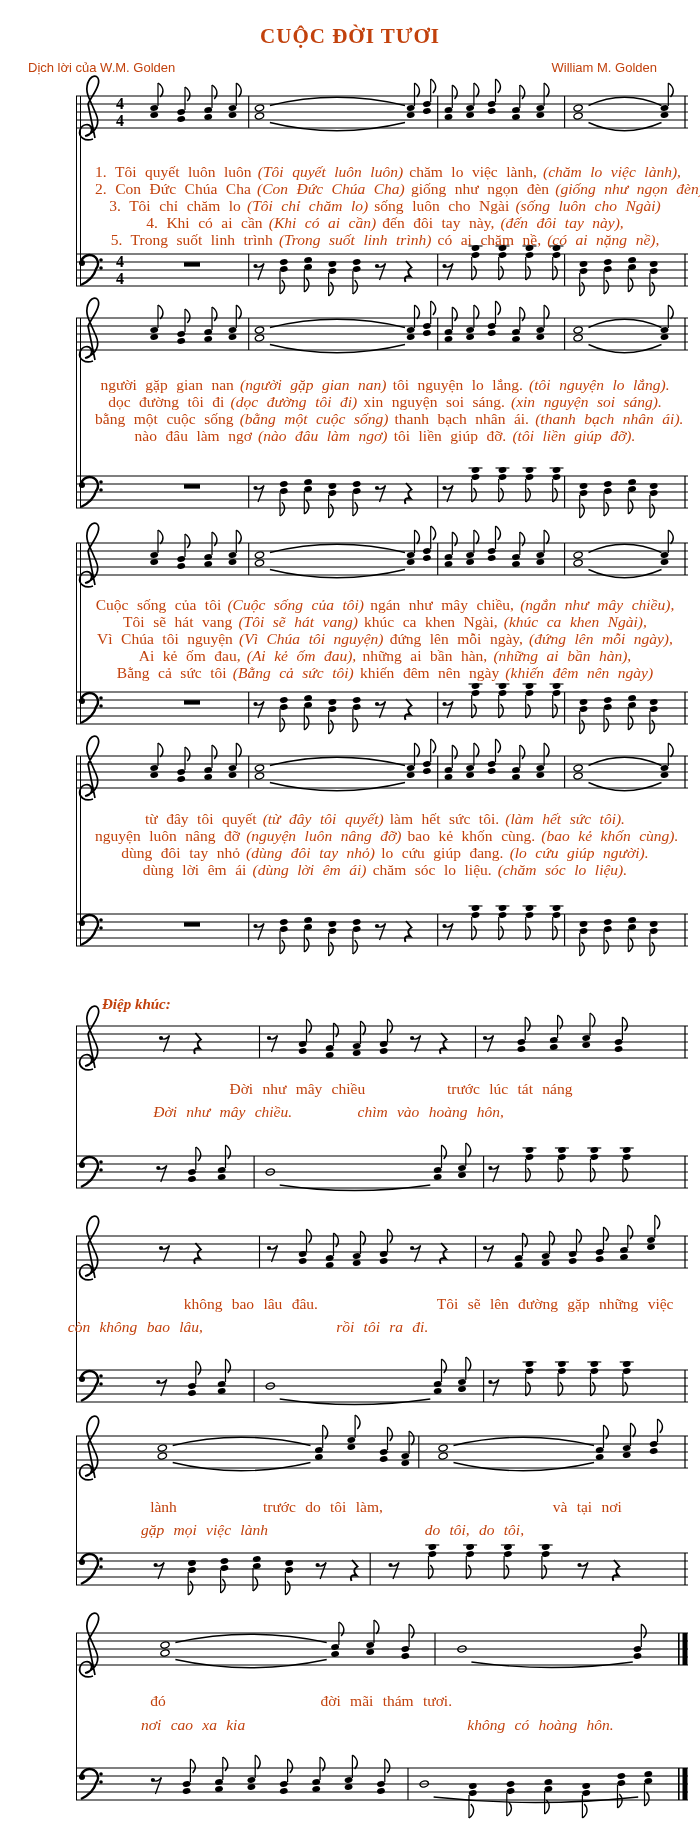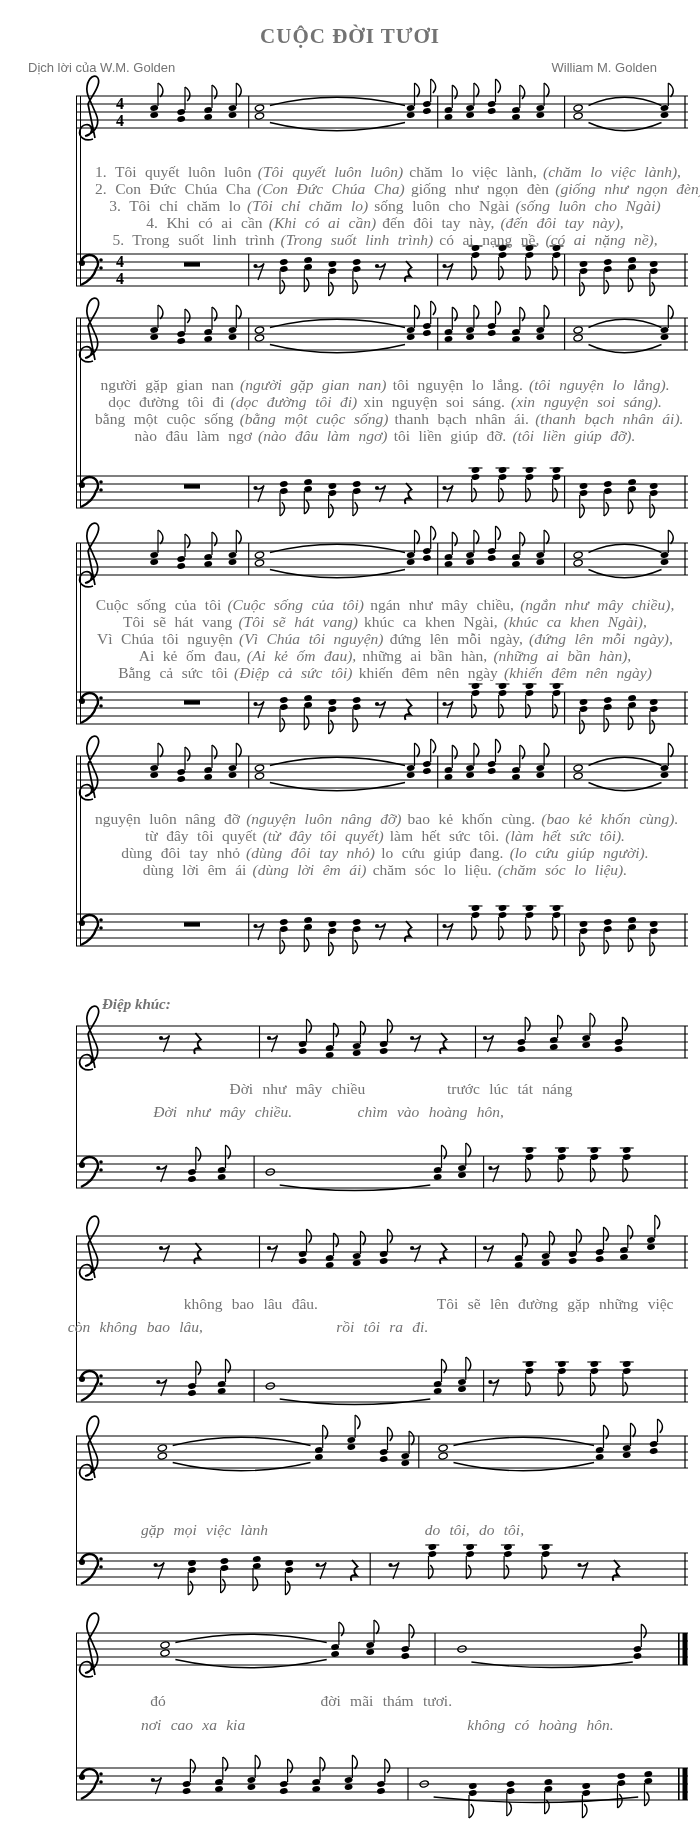--- a/index.html
+++ b/index.html
@@ -1,16 +1,16 @@
 <!DOCTYPE html>
 <html><head>
 <meta charset="utf-8">
 <style>
   html,body{margin:0;padding:0;background:#fff;}
-  #page{position:relative;width:700px;height:1834px;background:#fff;overflow:hidden;color:#737373;}
+  #page{position:relative;width:700px;height:1834px;background:#fff;overflow:hidden;color:#c2410c;}
   .title{position:absolute;top:24px;left:0;width:700px;text-align:center;
          font:bold 21px "Liberation Serif",serif;letter-spacing:1px;}
   .credit{position:absolute;top:60px;font:13px "Liberation Sans",sans-serif;}
   .credit.left{left:28px;} .credit.right{right:43px;}
   .chorus-label{position:absolute;left:102px;font:italic 600 15px "Liberation Serif",serif;}
   .staff{position:absolute;left:72px;width:618px;height:100px;pointer-events:none;}
   .lyrics{position:absolute;left:92px;width:586px;text-align:center;
           font:15.5px "Liberation Serif",serif;}
   .lyric-line{height:17px;line-height:17px;white-space:nowrap;}
   .seg{margin:0 .20em;word-spacing:.30em;}
@@ -115,21 +115,21 @@
         <ellipse cx="592.5" cy="49" rx="4" ry="2.9" transform="rotate(-14 592.5 49)" fill="#000"></ellipse>
         <line x1="596.3" y1="40" x2="596.3" y2="17" stroke="#000" stroke-width="1.2"></line>
         <path d="M596.3 17 C 602.5 21 602.5 27 598.5 31" fill="none" stroke="#000" stroke-width="1.4"></path>
       </svg>
     </div>
   <div class="lyrics" style="top:163px">
     <div class="lyric-line"><span class="seg">1. Tôi quyết luôn luôn</span><span class="seg it">(Tôi quyết luôn luôn)</span><span class="seg">chăm lo việc lành,</span><span class="seg it">(chăm lo việc lành),</span></div>
     <div class="lyric-line"><span class="seg">2. Con Đức Chúa Cha</span><span class="seg it">(Con Đức Chúa Cha)</span><span class="seg">giống như ngọn đèn</span><span class="seg it">(giống như ngọn đèn)</span></div>
     <div class="lyric-line"><span class="seg">3. Tôi chỉ chăm lo</span><span class="seg it">(Tôi chỉ chăm lo)</span><span class="seg">sống luôn cho Ngài</span><span class="seg it">(sống luôn cho Ngài)</span></div>
     <div class="lyric-line"><span class="seg">4. Khi có ai cần</span><span class="seg it">(Khi có ai cần)</span><span class="seg">đến đôi tay này,</span><span class="seg it">(đến đôi tay này),</span></div>
-    <div class="lyric-line"><span class="seg">5. Trong suốt linh trình</span><span class="seg it">(Trong suốt linh trình)</span><span class="seg">có ai nạng nề,</span><span class="seg it">(có ai nặng nề),</span></div>
+    <div class="lyric-line"><span class="seg">5. Trong suốt linh trình</span><span class="seg it">(Trong suốt linh trình)</span><span class="seg">có ai chăm nề,</span><span class="seg it">(có ai nặng nề),</span></div>
   </div>
   <div class="staff" style="top:224px">
       <svg viewBox="0 0 618 100" width="618" height="100" style="display: block;">
         <line x1="4" y1="30" x2="616" y2="30" stroke="#000" stroke-width="1.1"></line>
         <line x1="4" y1="38" x2="616" y2="38" stroke="#000" stroke-width="1.1"></line>
         <line x1="4" y1="46" x2="616" y2="46" stroke="#000" stroke-width="1.1"></line>
         <line x1="4" y1="54" x2="616" y2="54" stroke="#000" stroke-width="1.1"></line>
         <line x1="4" y1="62" x2="616" y2="62" stroke="#000" stroke-width="1.1"></line>
         <g fill="none" stroke="#000">
           <path d="M9 40 A8.5 8.5 0 1 1 24 45 C22 53 15 58 9 61" stroke-width="2.4"></path>
@@ -440,21 +440,21 @@
         <ellipse cx="592.5" cy="49" rx="4" ry="2.9" transform="rotate(-14 592.5 49)" fill="#000"></ellipse>
         <line x1="596.3" y1="40" x2="596.3" y2="17" stroke="#000" stroke-width="1.2"></line>
         <path d="M596.3 17 C 602.5 21 602.5 27 598.5 31" fill="none" stroke="#000" stroke-width="1.4"></path>
       </svg>
     </div>
   <div class="lyrics" style="top:596px">
     <div class="lyric-line"><span class="seg">Cuộc sống của tôi</span><span class="seg it">(Cuộc sống của tôi)</span><span class="seg">ngán như mây chiều,</span><span class="seg it">(ngắn như mây chiều),</span></div>
     <div class="lyric-line"><span class="seg">Tôi sẽ hát vang</span><span class="seg it">(Tôi sẽ hát vang)</span><span class="seg">khúc ca khen Ngài,</span><span class="seg it">(khúc ca khen Ngài),</span></div>
     <div class="lyric-line"><span class="seg">Vì Chúa tôi nguyện</span><span class="seg it">(Vì Chúa tôi nguyện)</span><span class="seg">đứng lên mỗi ngày,</span><span class="seg it">(đứng lên mỗi ngày),</span></div>
     <div class="lyric-line"><span class="seg">Ai kẻ ốm đau,</span><span class="seg it">(Ai kẻ ốm đau),</span><span class="seg">những ai bần hàn,</span><span class="seg it">(những ai bần hàn),</span></div>
-    <div class="lyric-line"><span class="seg">Bằng cả sức tôi</span><span class="seg it">(Điệp cả sức tôi)</span><span class="seg">khiến đêm nên ngày</span><span class="seg it">(khiến đêm nên ngày)</span></div>
+    <div class="lyric-line"><span class="seg">Bằng cả sức tôi</span><span class="seg it">(Bằng cả sức tôi)</span><span class="seg">khiến đêm nên ngày</span><span class="seg it">(khiến đêm nên ngày)</span></div>
   </div>
   <div class="staff" style="top:662px">
       <svg viewBox="0 0 618 100" width="618" height="100" style="display: block;">
         <line x1="4" y1="30" x2="616" y2="30" stroke="#000" stroke-width="1.1"></line>
         <line x1="4" y1="38" x2="616" y2="38" stroke="#000" stroke-width="1.1"></line>
         <line x1="4" y1="46" x2="616" y2="46" stroke="#000" stroke-width="1.1"></line>
         <line x1="4" y1="54" x2="616" y2="54" stroke="#000" stroke-width="1.1"></line>
         <line x1="4" y1="62" x2="616" y2="62" stroke="#000" stroke-width="1.1"></line>
         <g fill="none" stroke="#000">
           <path d="M9 40 A8.5 8.5 0 1 1 24 45 C22 53 15 58 9 61" stroke-width="2.4"></path>
@@ -598,22 +598,22 @@
         <ellipse cx="506.09999999999997" cy="50" rx="4.3" ry="2.9" transform="rotate(-14 506.09999999999997 50)" fill="none" stroke="#000" stroke-width="1.4"></ellipse>
         <path d="M516.5 39.5 Q 552 23 589.5 39.5" fill="none" stroke="#000" stroke-width="1.4"></path>
         <path d="M516.5 56.5 Q 552 73 589.5 56.5" fill="none" stroke="#000" stroke-width="1.4"></path>
         <ellipse cx="592.5" cy="42" rx="4" ry="2.9" transform="rotate(-14 592.5 42)" fill="#000"></ellipse>
         <ellipse cx="592.5" cy="49" rx="4" ry="2.9" transform="rotate(-14 592.5 49)" fill="#000"></ellipse>
         <line x1="596.3" y1="40" x2="596.3" y2="17" stroke="#000" stroke-width="1.2"></line>
         <path d="M596.3 17 C 602.5 21 602.5 27 598.5 31" fill="none" stroke="#000" stroke-width="1.4"></path>
       </svg>
     </div>
   <div class="lyrics" style="top:810px">
+    <div class="lyric-line"><span class="seg">từ đây tôi quyết</span><span class="seg it">(từ đây tôi quyết)</span><span class="seg">làm hết sức tôi.</span><span class="seg it">(làm hết sức tôi).</span></div>
     <div class="lyric-line"><span class="seg">nguyện luôn nâng đỡ</span><span class="seg it">(nguyện luôn nâng đỡ)</span><span class="seg">bao kẻ khốn cùng.</span><span class="seg it">(bao kẻ khốn cùng).</span></div>
-    <div class="lyric-line"><span class="seg">từ đây tôi quyết</span><span class="seg it">(từ đây tôi quyết)</span><span class="seg">làm hết sức tôi.</span><span class="seg it">(làm hết sức tôi).</span></div>
     <div class="lyric-line"><span class="seg">dùng đôi tay nhỏ</span><span class="seg it">(dùng đôi tay nhỏ)</span><span class="seg">lo cứu giúp đang.</span><span class="seg it">(lo cứu giúp người).</span></div>
     <div class="lyric-line"><span class="seg">dùng lời êm ái</span><span class="seg it">(dùng lời êm ái)</span><span class="seg">chăm sóc lo liệu.</span><span class="seg it">(chăm sóc lo liệu).</span></div>
   </div>
   <div class="staff" style="top:884px">
       <svg viewBox="0 0 618 100" width="618" height="100" style="display: block;">
         <line x1="4" y1="30" x2="616" y2="30" stroke="#000" stroke-width="1.1"></line>
         <line x1="4" y1="38" x2="616" y2="38" stroke="#000" stroke-width="1.1"></line>
         <line x1="4" y1="46" x2="616" y2="46" stroke="#000" stroke-width="1.1"></line>
         <line x1="4" y1="54" x2="616" y2="54" stroke="#000" stroke-width="1.1"></line>
         <line x1="4" y1="62" x2="616" y2="62" stroke="#000" stroke-width="1.1"></line>
@@ -1010,20 +1010,25 @@
         <ellipse cx="554.7" cy="42" rx="4" ry="2.9" transform="rotate(-14 554.7 42)" fill="#000"></ellipse>
         <ellipse cx="554.7" cy="49" rx="4" ry="2.9" transform="rotate(-14 554.7 49)" fill="#000"></ellipse>
         <line x1="558.5" y1="40" x2="558.5" y2="17" stroke="#000" stroke-width="1.2"></line>
         <path d="M558.5 17 C 564.7 21 564.7 27 560.7 31" fill="none" stroke="#000" stroke-width="1.4"></path>
         <ellipse cx="581.6999999999999" cy="38" rx="4" ry="2.9" transform="rotate(-14 581.6999999999999 38)" fill="#000"></ellipse>
         <ellipse cx="581.6999999999999" cy="45" rx="4" ry="2.9" transform="rotate(-14 581.6999999999999 45)" fill="#000"></ellipse>
         <line x1="585.4999999999999" y1="36" x2="585.4999999999999" y2="13" stroke="#000" stroke-width="1.2"></line>
         <path d="M585.4999999999999 13 C 591.6999999999999 17 591.6999999999999 23 587.6999999999999 27" fill="none" stroke="#000" stroke-width="1.4"></path>
       </svg>
     </div>
+  <div class="chorus-row sop" style="top:1498px">
+      <span class="part" style="left: 150.15px;">lành</span>
+      <span class="part" style="left: 263px;">trước do tôi làm,</span>
+      <span class="part" style="left: 552.75px;">và tại nơi</span>
+    </div>
   <div class="chorus-row alto" style="top:1521px">
       <span class="part" style="left: 141px;">gặp mọi việc lành</span>
       <span class="part" style="left: 424.65px;">do tôi, do tôi,</span>
     </div>
   <div class="staff" style="top:1523px">
       <svg viewBox="0 0 618 100" width="618" height="100" style="display: block;">
         <line x1="4" y1="30" x2="616" y2="30" stroke="#000" stroke-width="1.1"></line>
         <line x1="4" y1="38" x2="616" y2="38" stroke="#000" stroke-width="1.1"></line>
         <line x1="4" y1="46" x2="616" y2="46" stroke="#000" stroke-width="1.1"></line>
         <line x1="4" y1="54" x2="616" y2="54" stroke="#000" stroke-width="1.1"></line>

